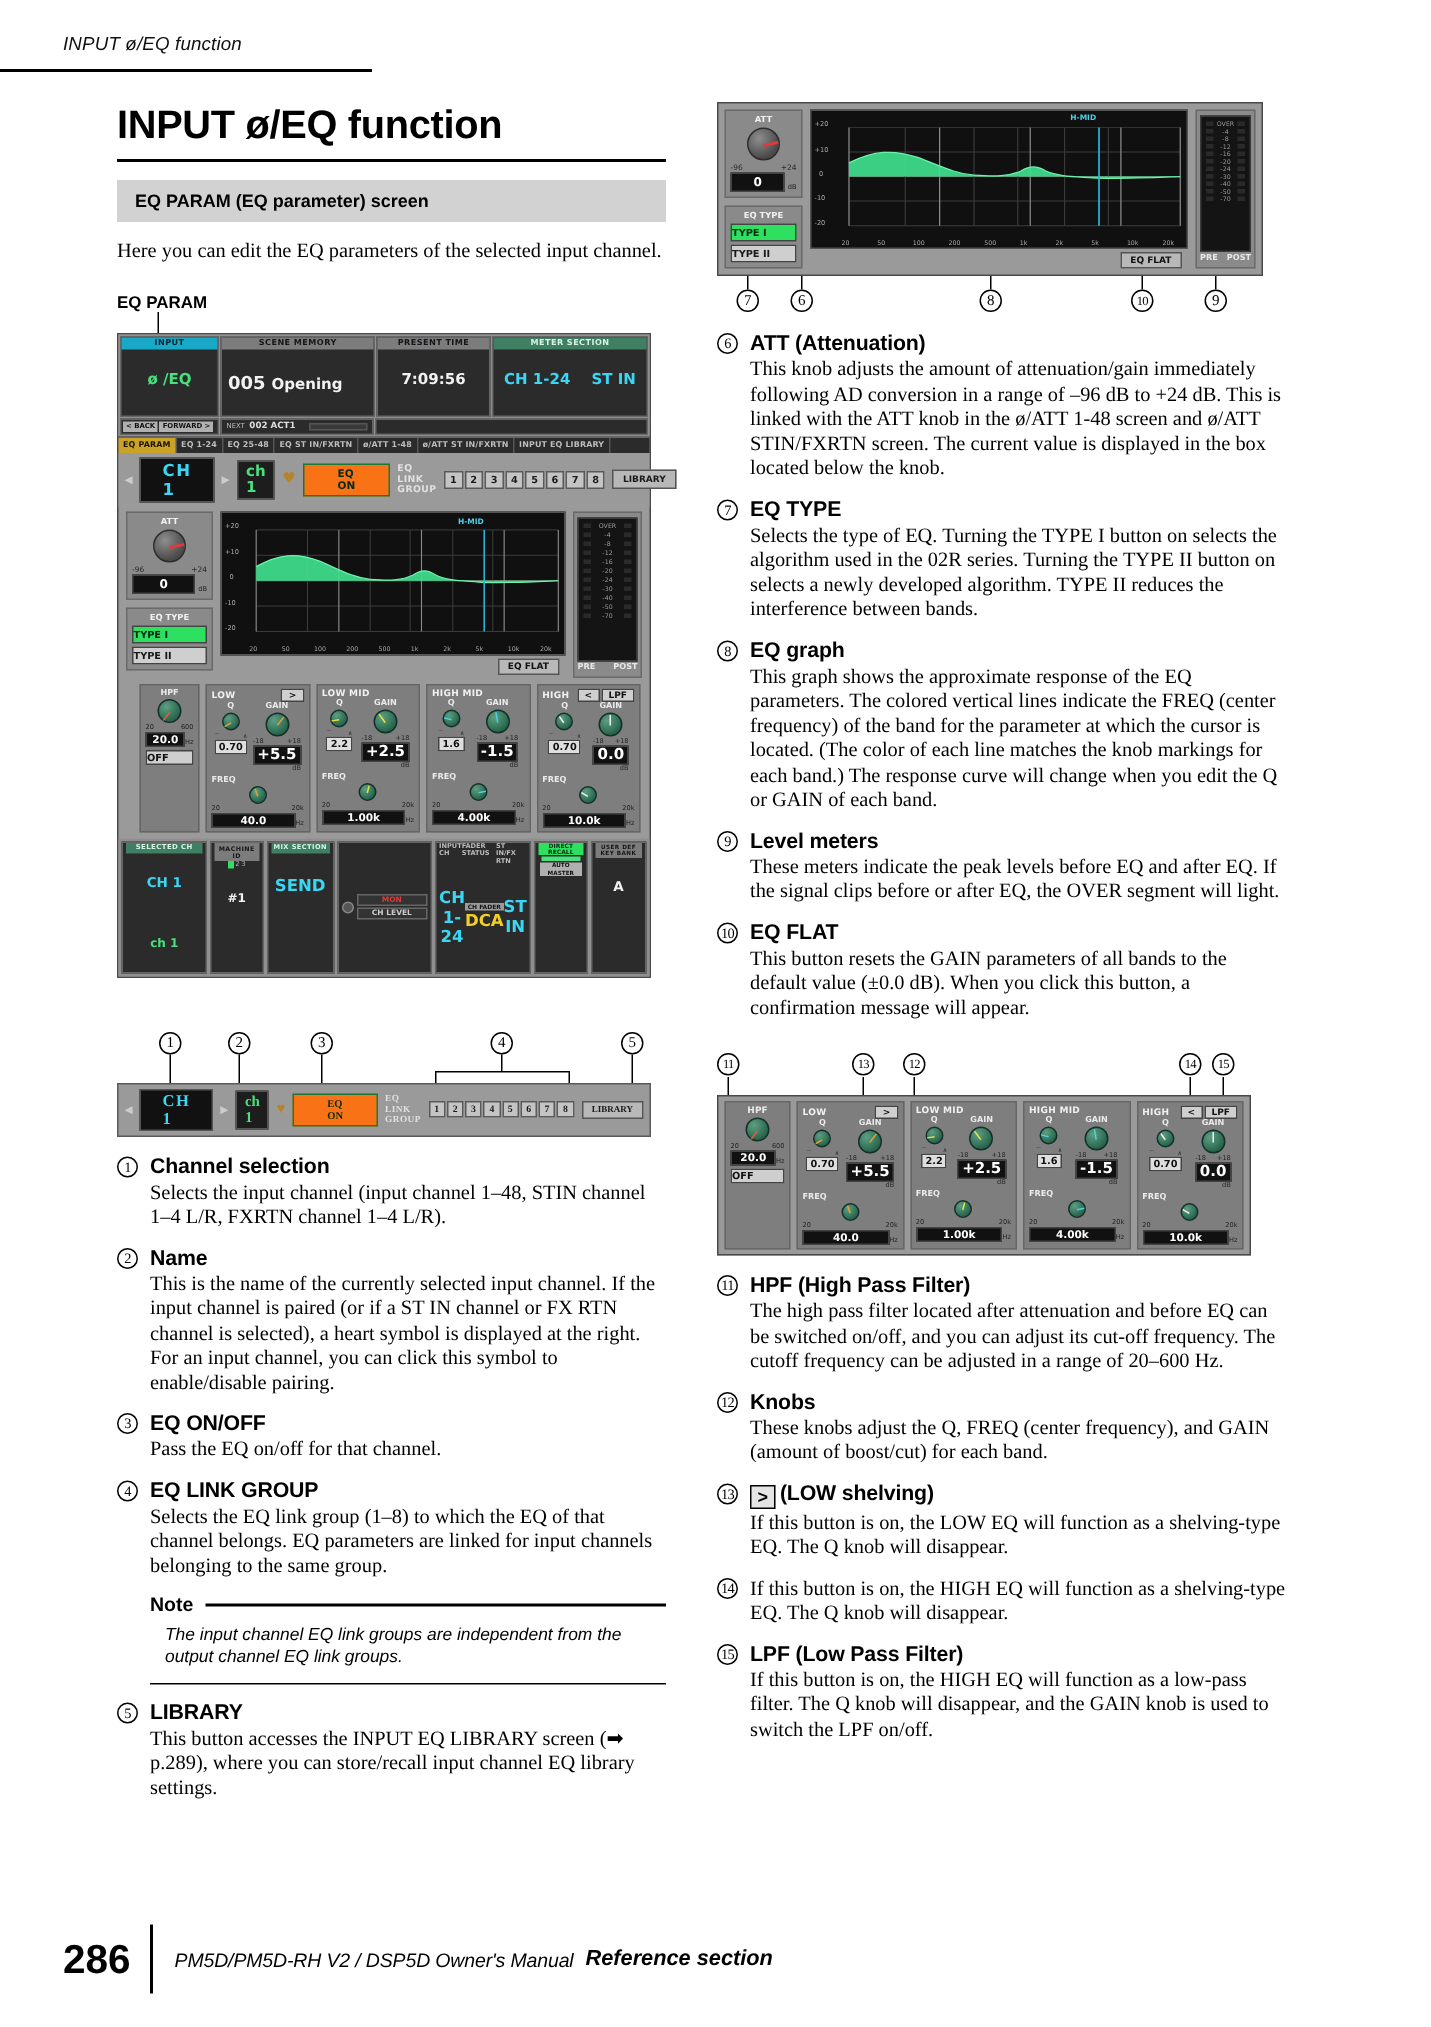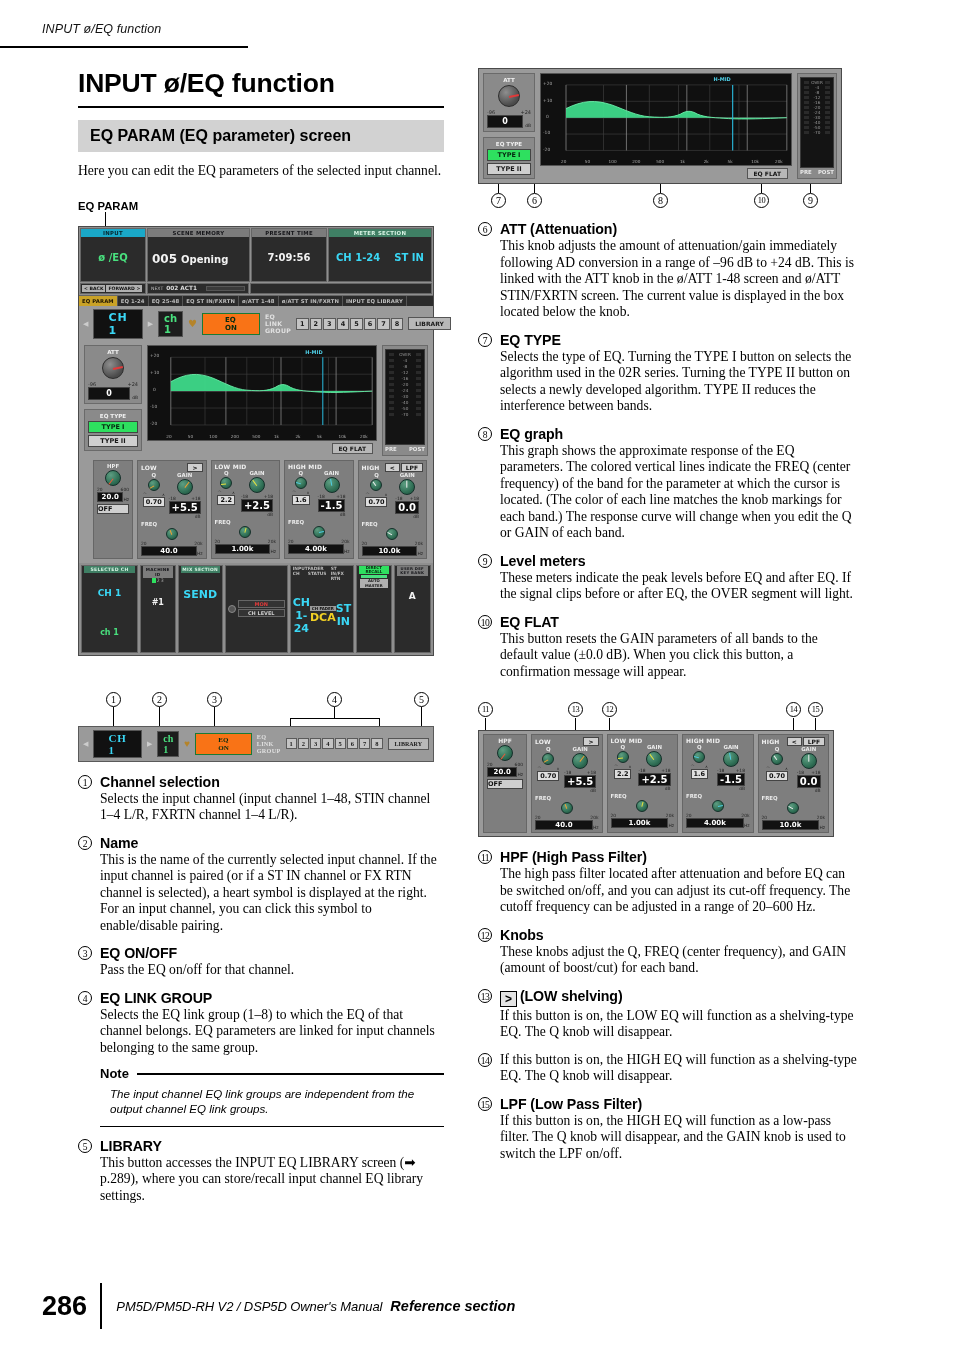--- a/index.html
+++ b/index.html
@@ -30,21 +30,21 @@
 
   h1.title {
     font-family: "Liberation Sans", sans-serif;
     font-size: 26.5px; font-weight: bold; letter-spacing: -0.2px;
     margin-bottom: 7px;
   }
   .title-rule { height: 2.2px; background: #000; margin-bottom: 12px; }
 
   h2.section {
     font-family: "Liberation Sans", sans-serif;
-    font-size: 16px; font-weight: bold;
+    font-size: 12px; font-weight: bold;
     background: #d2d2d2; padding: 7px 0 7px 12px;
     margin-bottom: 11px;
   }
 
   p.body { font-size: 13.6px; line-height: 1.215; text-align: left; }
 
   .figlabel {
     font-family: "Liberation Sans", sans-serif;
     font-size: 11.3px; font-weight: bold; margin-top: 20px;
   }
@@ -152,21 +152,21 @@
   .knob-att::after {
     content: ""; position: absolute; left: 50%; top: 50%; width: 10px; height: 1.6px;
     background: #e03a3a; transform-origin: left center; transform: rotate(-12deg);
   }
   .minmax { display: flex; justify-content: space-between; font-size: 5px; color: #2a2a2a; }
   .numbox {
     background: #111; border: 1px solid #444; color: #fff;
     font-size: 8px; font-weight: bold; text-align: center; padding: 1px 0;
   }
   .typebtn {
-    font-size: 6.5px; font-weight: bold; text-align: center; padding: 1px 0;
+    font-size: 6.5px; font-weight: bold; text-align: left; padding: 1px 0;
     border: 1px solid #444; margin-top: 2px;
   }
   .typebtn.on  { background: #2ee05f; color: #062a10; }
   .typebtn.off { background: #cfcfcf; color: #1a1a1a; }
 
   .graphbox {
     flex: 1; background: #101010; border: 1px solid #555; position: relative;
     min-height: 96px;
   }
 

